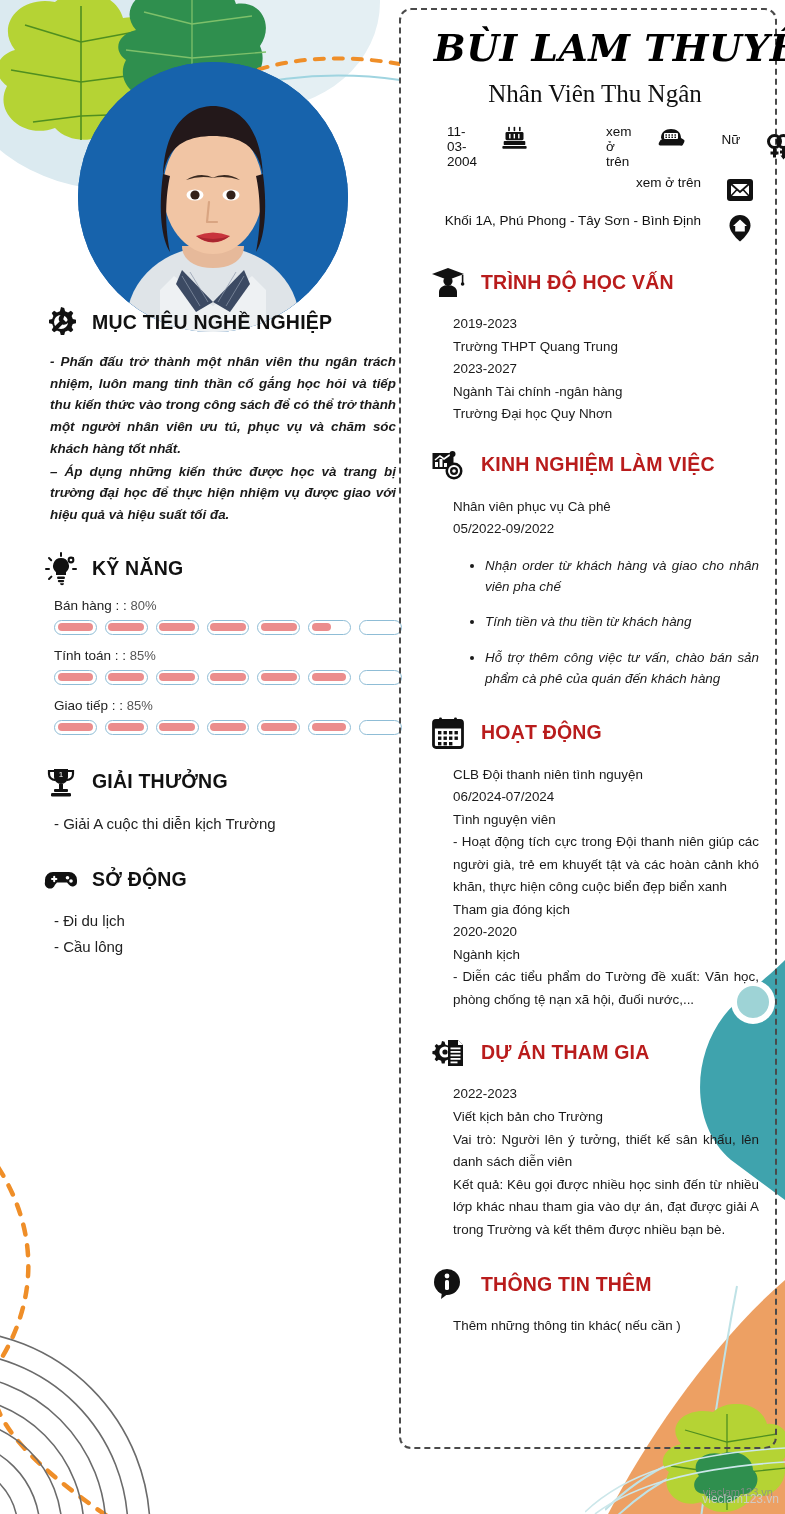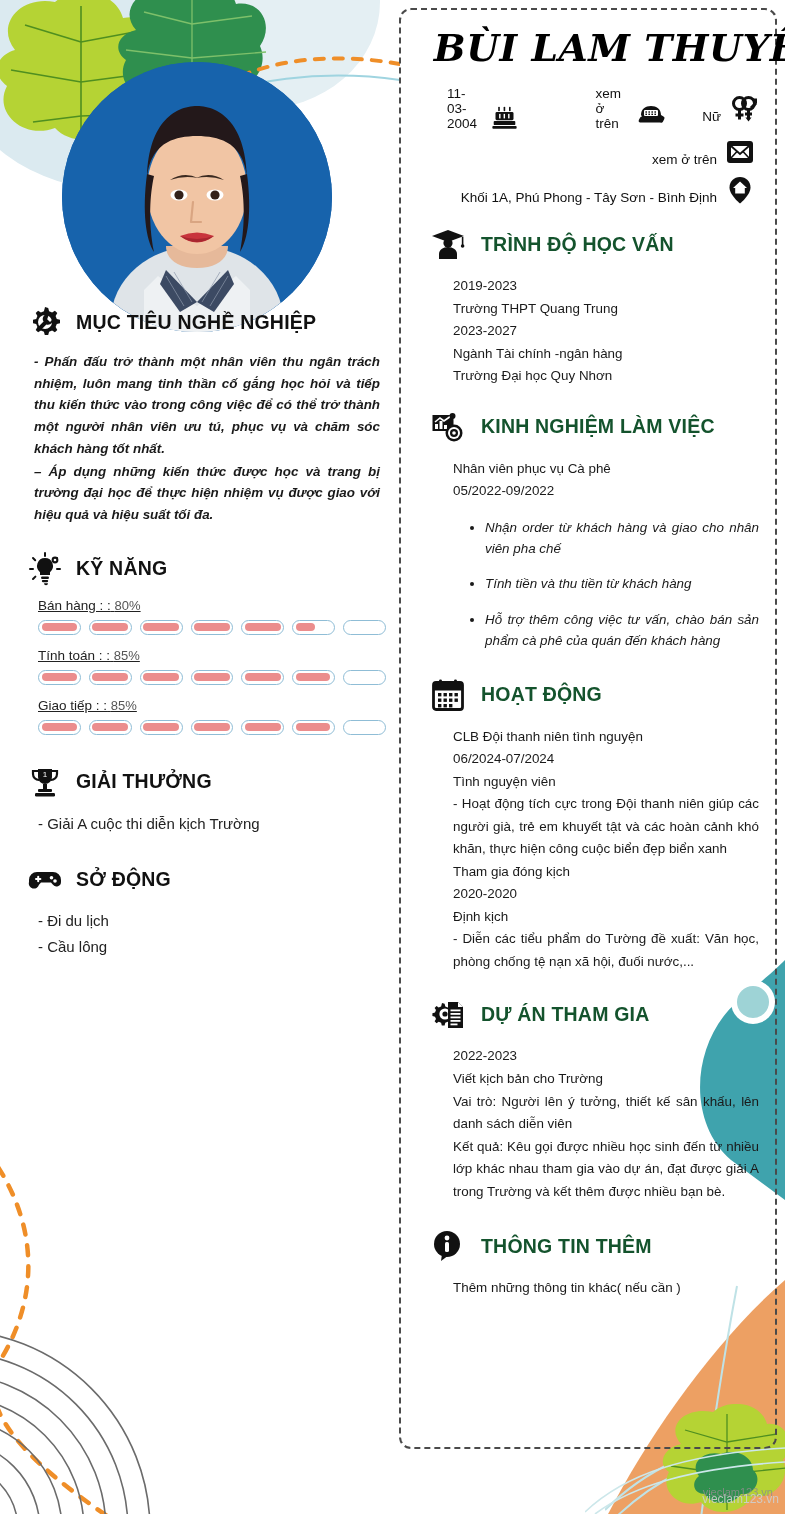--- a/index.html
+++ b/index.html
@@ -29,21 +29,21 @@
   }
   .arc-bottomleft { left:-50px; top:1290px; width:290px; height:260px; }
   .dot-curve-bottom { left:-20px; top:1150px; width:200px; height:370px; }
   .teal-shape { right:0px; top:960px; width:110px; height:240px; }
   .orange-shape { right:0px; top:1280px; width:180px; height:240px; }
   .leaf-br { right:0px; bottom:0px; width:130px; height:110px; }
   .thin-lines-br { right:0px; bottom:0px; width:200px; height:150px; }
 
   
   .left-col {
-    position:absolute; left:0; top:0; width:400px; height:1175px;
+    position:absolute; left:16px; top:0; width:400px; height:1175px;
     padding:0 14px 0 36px;
   }
   .photo-wrap {
     position:absolute; left:62px; top:62px; width:270px; height:270px;
     border-radius:50%; overflow:hidden; background:#1763ac;
   }
   .photo-svg { display:block; width:270px; height:270px; }
 
   .left-body { position:absolute; left:28px; top:305px; width:358px; }
 
@@ -59,21 +59,21 @@
 
   .objective {
     font-size:13.4px; line-height:1.62; font-style:italic; font-weight:bold;
     color:#1a1a1a; text-align:justify; padding:0 6px 0 6px;
   }
   .objective p + p { margin-top:1px; }
 
   
   .skills { padding-left:10px; margin-top:6px; }
   .skill { margin-bottom:13px; }
-  .skill-label { font-size:13.5px; color:#222; margin-bottom:7px;text-decoration:underline; }
+  .skill-label { font-size:13.5px; color:#222; margin-bottom:7px; }
   .skill-label .pct { color:#555; font-size:13px; }
   .bar { display:flex; gap:8px; }
   .seg {
     width:44px; height:15px; border:1.6px solid #8fbdd6;
     border-radius:9px; background:#fff; position:relative; overflow:hidden;
   }
   .seg-fill { position:absolute; left:2.5px; top:2.5px; bottom:2.5px; background:#eb8d8d; border-radius:6px; }
 
   .plain-list { font-size:15px; color:#222; line-height:1.72; padding-left:10px; }
 
@@ -91,33 +91,33 @@
     transform:scaleX(1.02); transform-origin:center;
   }
   .job-title {
     font-family:"Liberation Serif", serif;
     font-size:25px; text-align:center; color:#111; margin-top:10px;
   }
   .contact-row {
     display:flex; align-items:center; justify-content:flex-start;
     margin-top:16px; font-size:13.5px; color:#111;
   }
-  .contact-cell { display:flex; align-items:flex-end; gap:8px; }
+  .contact-cell { display:flex; align-items:flex-start; gap:24px; }
   .c-dob { margin-left:16px; }
   .c-phone { margin-left:78px; }
   .c-gender { margin-left:36px; }
   .row2 { justify-content:flex-end; margin-top:6px; padding-right:4px; }
   .row3 { justify-content:flex-end; margin-top:8px; padding-right:4px; }
   .ic { width:30px; height:30px; display:block; flex:0 0 30px; }
   .ic-sm { width:27px; height:27px; flex:0 0 27px; }
 
   .rsec { margin-top:22px; }
   .rsec-head { display:flex; align-items:center; gap:16px; margin-bottom:14px; }
   .rsec-icon { width:34px; height:34px; flex:0 0 34px; display:block; }
-  .rsec-title { font-size:19.5px; font-weight:bold; color:#14532d; letter-spacing:.2px; }
+  .rsec-title { font-size:19.5px; font-weight:bold; color:#b91c1c; letter-spacing:.2px; }
   .rbody { font-size:13.4px; color:#1a1a1a; line-height:1.68; padding-left:22px; }
   .rbody .just { text-align:justify; }
   ul.bullets { margin:14px 0 0 18px; padding-left:14px; }
   ul.bullets li {
     font-style:italic; font-size:13.4px; line-height:1.6;
     margin-bottom:14px; text-align:justify; color:#1a1a1a;
   }
 
   .watermark {
     position:absolute; right:12px; bottom:16px;
@@ -245,21 +245,21 @@
 
       <div class="sec-head">
         <svg class="sec-icon" viewBox="0 0 34 34">
           <path d="M17 2 l3.2 1 .9 3.2 3 1.2 2.8-1.7 2.4 2.4 -1.7 2.8 1.2 3 3.2.9 0 3.4 -3.2.9 -1.2 3 1.7 2.8 -2.4 2.4 -2.8-1.7 -3 1.2 -.9 3.2 -3.4 0 -.9-3.2 -3-1.2 -2.8 1.7 -2.4-2.4 1.7-2.8 -1.2-3 -3.2-.9 0-3.4 3.2-.9 1.2-3 -1.7-2.8 2.4-2.4 2.8 1.7 3-1.2 .9-3.2 Z" fill="#111"></path>
           <circle cx="17" cy="17" r="7" fill="#fff"></circle>
           <path d="M21 9 a5 5 0 0 0 -5.4 7.6 l-6 6 2.8 2.8 6-6 A5 5 0 0 0 25 14 l-3 3 -2.8-2.8 Z" fill="#111"></path>
         </svg>
         <div class="sec-title">MỤC TIÊU NGHỀ NGHIỆP</div>
       </div>
       <div class="objective">
-        <p>- Phấn đấu trở thành một nhân viên thu ngân trách nhiệm, luôn mang tinh thần cố gắng học hỏi và tiếp thu kiến thức vào trong công việc để có thể trở thành một người nhân viên ưu tú, phục vụ và chăm sóc khách hàng tốt nhất.</p>
+        <p>- Phấn đấu trở thành một nhân viên thu ngân trách nhiệm, luôn mang tinh thần cố gắng học hỏi và tiếp thu kiến thức vào trong công sách để có thể trở thành một người nhân viên ưu tú, phục vụ và chăm sóc khách hàng tốt nhất.</p>
         <p>– Áp dụng những kiến thức được học và trang bị trường đại học để thực hiện nhiệm vụ được giao với hiệu quả và hiệu suất tối đa.</p>
       </div>
 
       <div class="sec-head">
         <svg class="sec-icon" viewBox="0 0 34 34">
           <g fill="#111">
             <path d="M17 6 a8 8 0 0 1 5 14.2 V23 h-10 v-2.8 A8 8 0 0 1 17 6 Z"></path>
             <rect x="13" y="24.5" width="8" height="2.4" rx="1.2"></rect>
             <rect x="13.8" y="28" width="6.4" height="2.2" rx="1.1"></rect>
             <path d="M16 31.2 h4 a2 2 0 0 1 -4 0 Z"></path>
@@ -393,20 +393,21 @@
         <div>- Đi du lịch</div>
         <div>- Cầu lông</div>
       </div>
 
     </div>
   </div>
 
   <div class="right-panel">
 
     <div class="name">BÙI LAM THUYÊN</div>
+    <div class="job-title">Nhân Viên Thu Ngân</div>
 
     <div class="contact-row">
       <div class="contact-cell c-dob">
         <span>11-03-2004</span>
         <svg class="ic ic-sm" viewBox="0 0 30 30">
           <g fill="#111">
             <rect x="8" y="3" width="1.8" height="5" rx=".9"></rect>
             <rect x="14" y="3" width="1.8" height="5" rx=".9"></rect>
             <rect x="20" y="3" width="1.8" height="5" rx=".9"></rect>
             <rect x="5" y="9" width="20" height="9" rx="1.5"></rect>
@@ -549,21 +550,21 @@
         </svg>
         <div class="rsec-title">HOẠT ĐỘNG</div>
       </div>
       <div class="rbody">
         <div>CLB Đội thanh niên tình nguyện</div>
         <div>06/2024-07/2024</div>
         <div>Tình nguyện viên</div>
         <div class="just">- Hoạt động tích cực trong Đội thanh niên giúp các người già, trẻ em khuyết tật và các hoàn cảnh khó khăn, thực hiện công cuộc biển đẹp biển xanh</div>
         <div>Tham gia đóng kịch</div>
         <div>2020-2020</div>
-        <div>Định kịch</div>
+        <div>Ngành kịch</div>
         <div class="just">- Diễn các tiểu phẩm do Tường đề xuất: Văn học, phòng chống tệ nạn xã hội, đuối nước,...</div>
       </div>
     </div>
 
     <div class="rsec" style="margin-top:24px;">
       <div class="rsec-head">
         <svg class="rsec-icon" viewBox="0 0 34 34">
           <path d="M11 6 l2.6 .8 .7 2.6 2.4 1 2.2-1.4 1.9 1.9 -1.4 2.2 1 2.4 2.6 .7 0 2.8 -2.6 .7 -1 2.4 1.4 2.2 -1.9 1.9 -2.2-1.4 -2.4 1 -.7 2.6 -2.8 0 -.7-2.6 -2.4-1 -2.2 1.4 -1.9-1.9 1.4-2.2 -1-2.4 -2.6-.7 0-2.8 2.6-.7 1-2.4 -1.4-2.2 1.9-1.9 2.2 1.4 2.4-1 Z" fill="#111"></path>
           <circle cx="14" cy="17" r="5.6" fill="#fff"></circle>
           <circle cx="14" cy="17" r="2.6" fill="#111"></circle>

